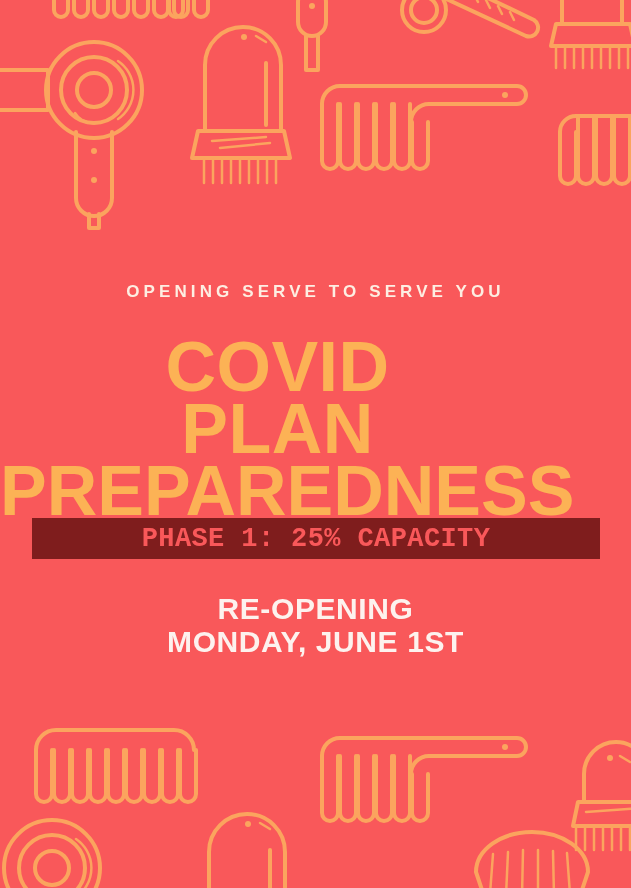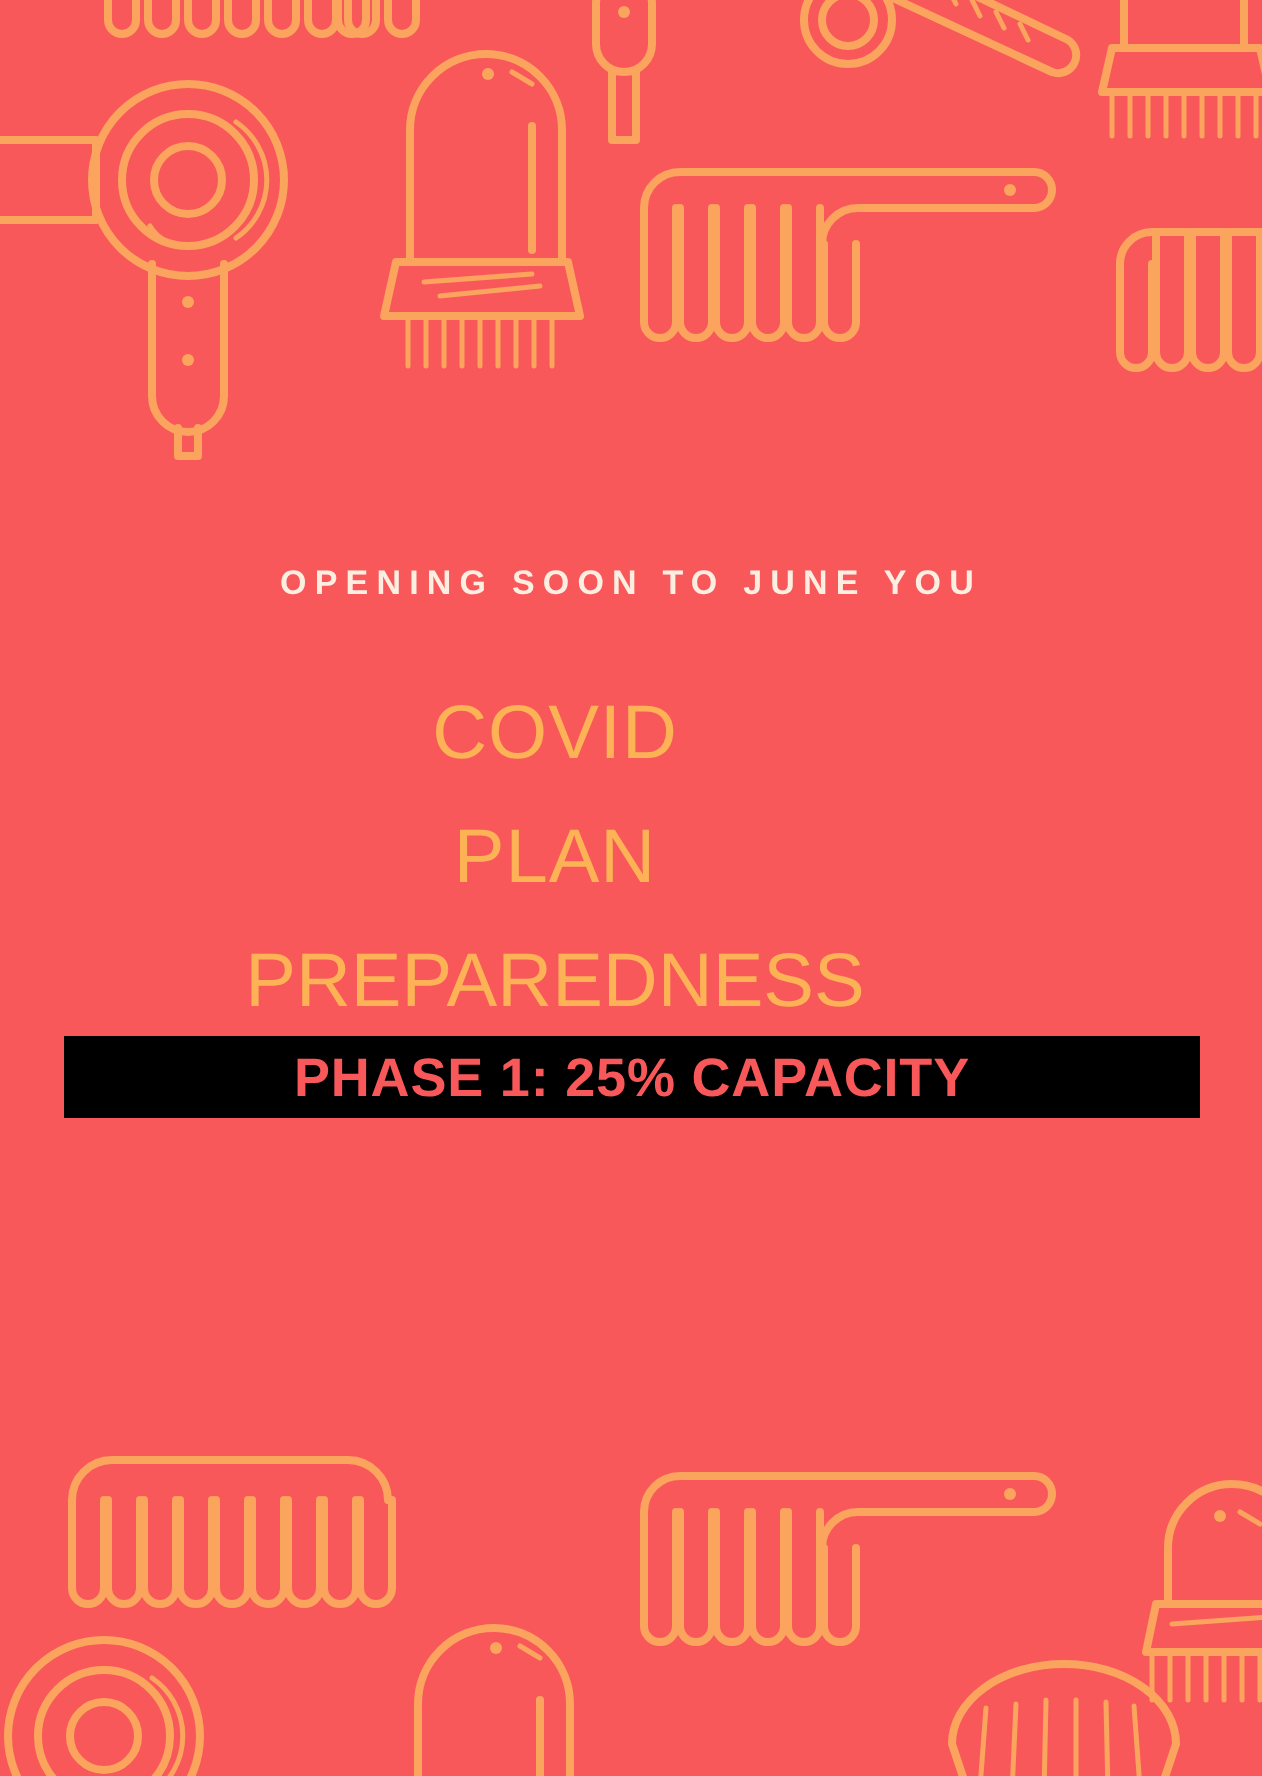--- a/index.html
+++ b/index.html
@@ -77,43 +77,44 @@
     white-space: nowrap;
   }
 
   .headline {
     position: absolute;
     left: 0;
     top: 336px;
     width: 555px;
     text-align: center;
     color: #fcb255;
-    font-size: 38px;
-    font-weight: normal;
+    font-size: 70px;
+    font-weight: bold;
     letter-spacing: 0.5px;
     line-height: 62px;
     text-transform: uppercase;
   }
   .headline .hl-line {
     display: block;
   }
   .headline .hl-line.wide {
     letter-spacing: 0px;
   }
 
   .phase-banner {
     position: absolute;
     left: 32px;
     top: 518px;
     width: 568px;
     height: 41px;
-    background: #000000;
+    background: #7f1d1d;
     display: flex;
     align-items: center;
     justify-content: center;
+    font-family: Liberation Mono, monospace;
   }
   .phase-banner-text {
     color: #f9585a;
     font-size: 27px;
     font-weight: bold;
     letter-spacing: 0.4px;
     line-height: 30px;
     white-space: nowrap;
   }
 
@@ -316,27 +317,31 @@
             <path d="M70 88 v22"></path>
         </g>
         <path class="deco-stroke-thin" d="M8 72 l56 -4"></path>
       </g>
 
     </svg>
   </div>
 
   <div id="content">
 
-    <div class="tagline">OPENING SOON TO JUNE YOU</div>
+    <div class="tagline">OPENING SERVE TO SERVE YOU</div>
 
     <div class="headline">
       <span class="hl-line">COVID</span>
       <span class="hl-line">PLAN</span>
       <span class="hl-line wide">PREPAREDNESS</span>
     </div>
 
     <div class="phase-banner">
       <span class="phase-banner-text">PHASE 1: 25% CAPACITY</span>
     </div>
 
+    <div class="reopen">
+      <span class="ro-line">RE-OPENING</span>
+      <span class="ro-line">MONDAY, JUNE 1ST</span>
+    </div>
 
   </div>
 </div>
 
 </body></html>

